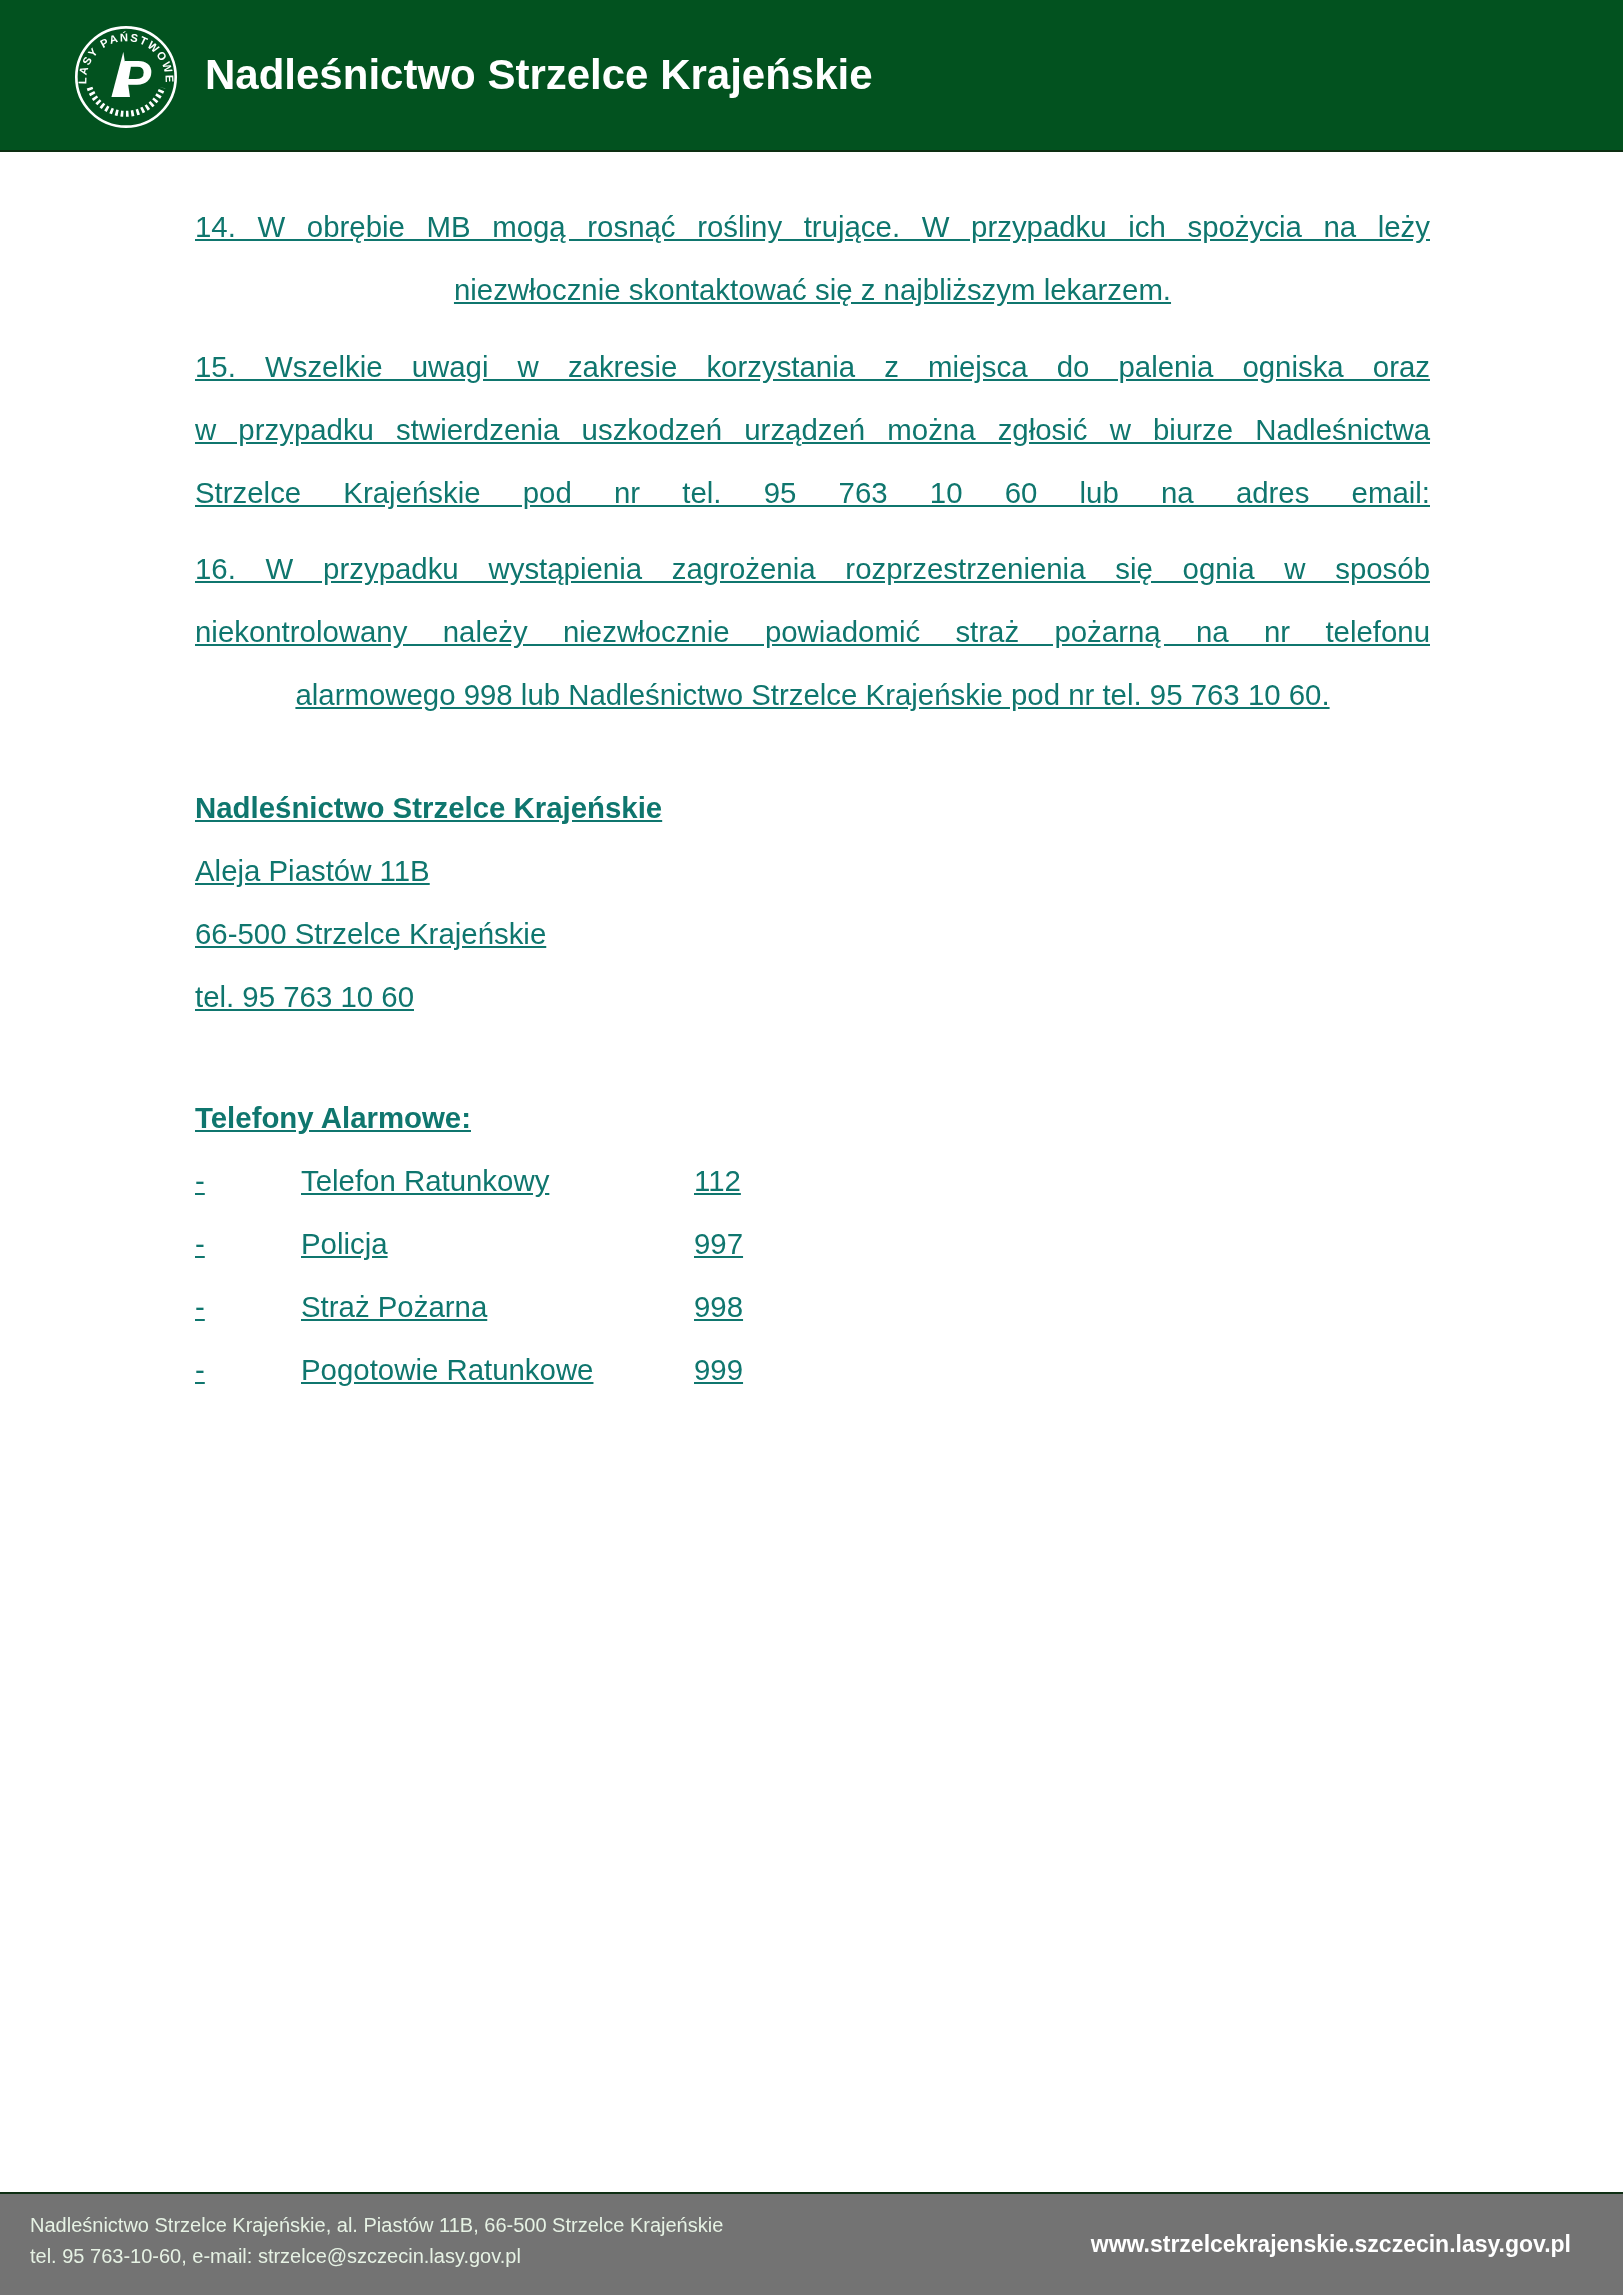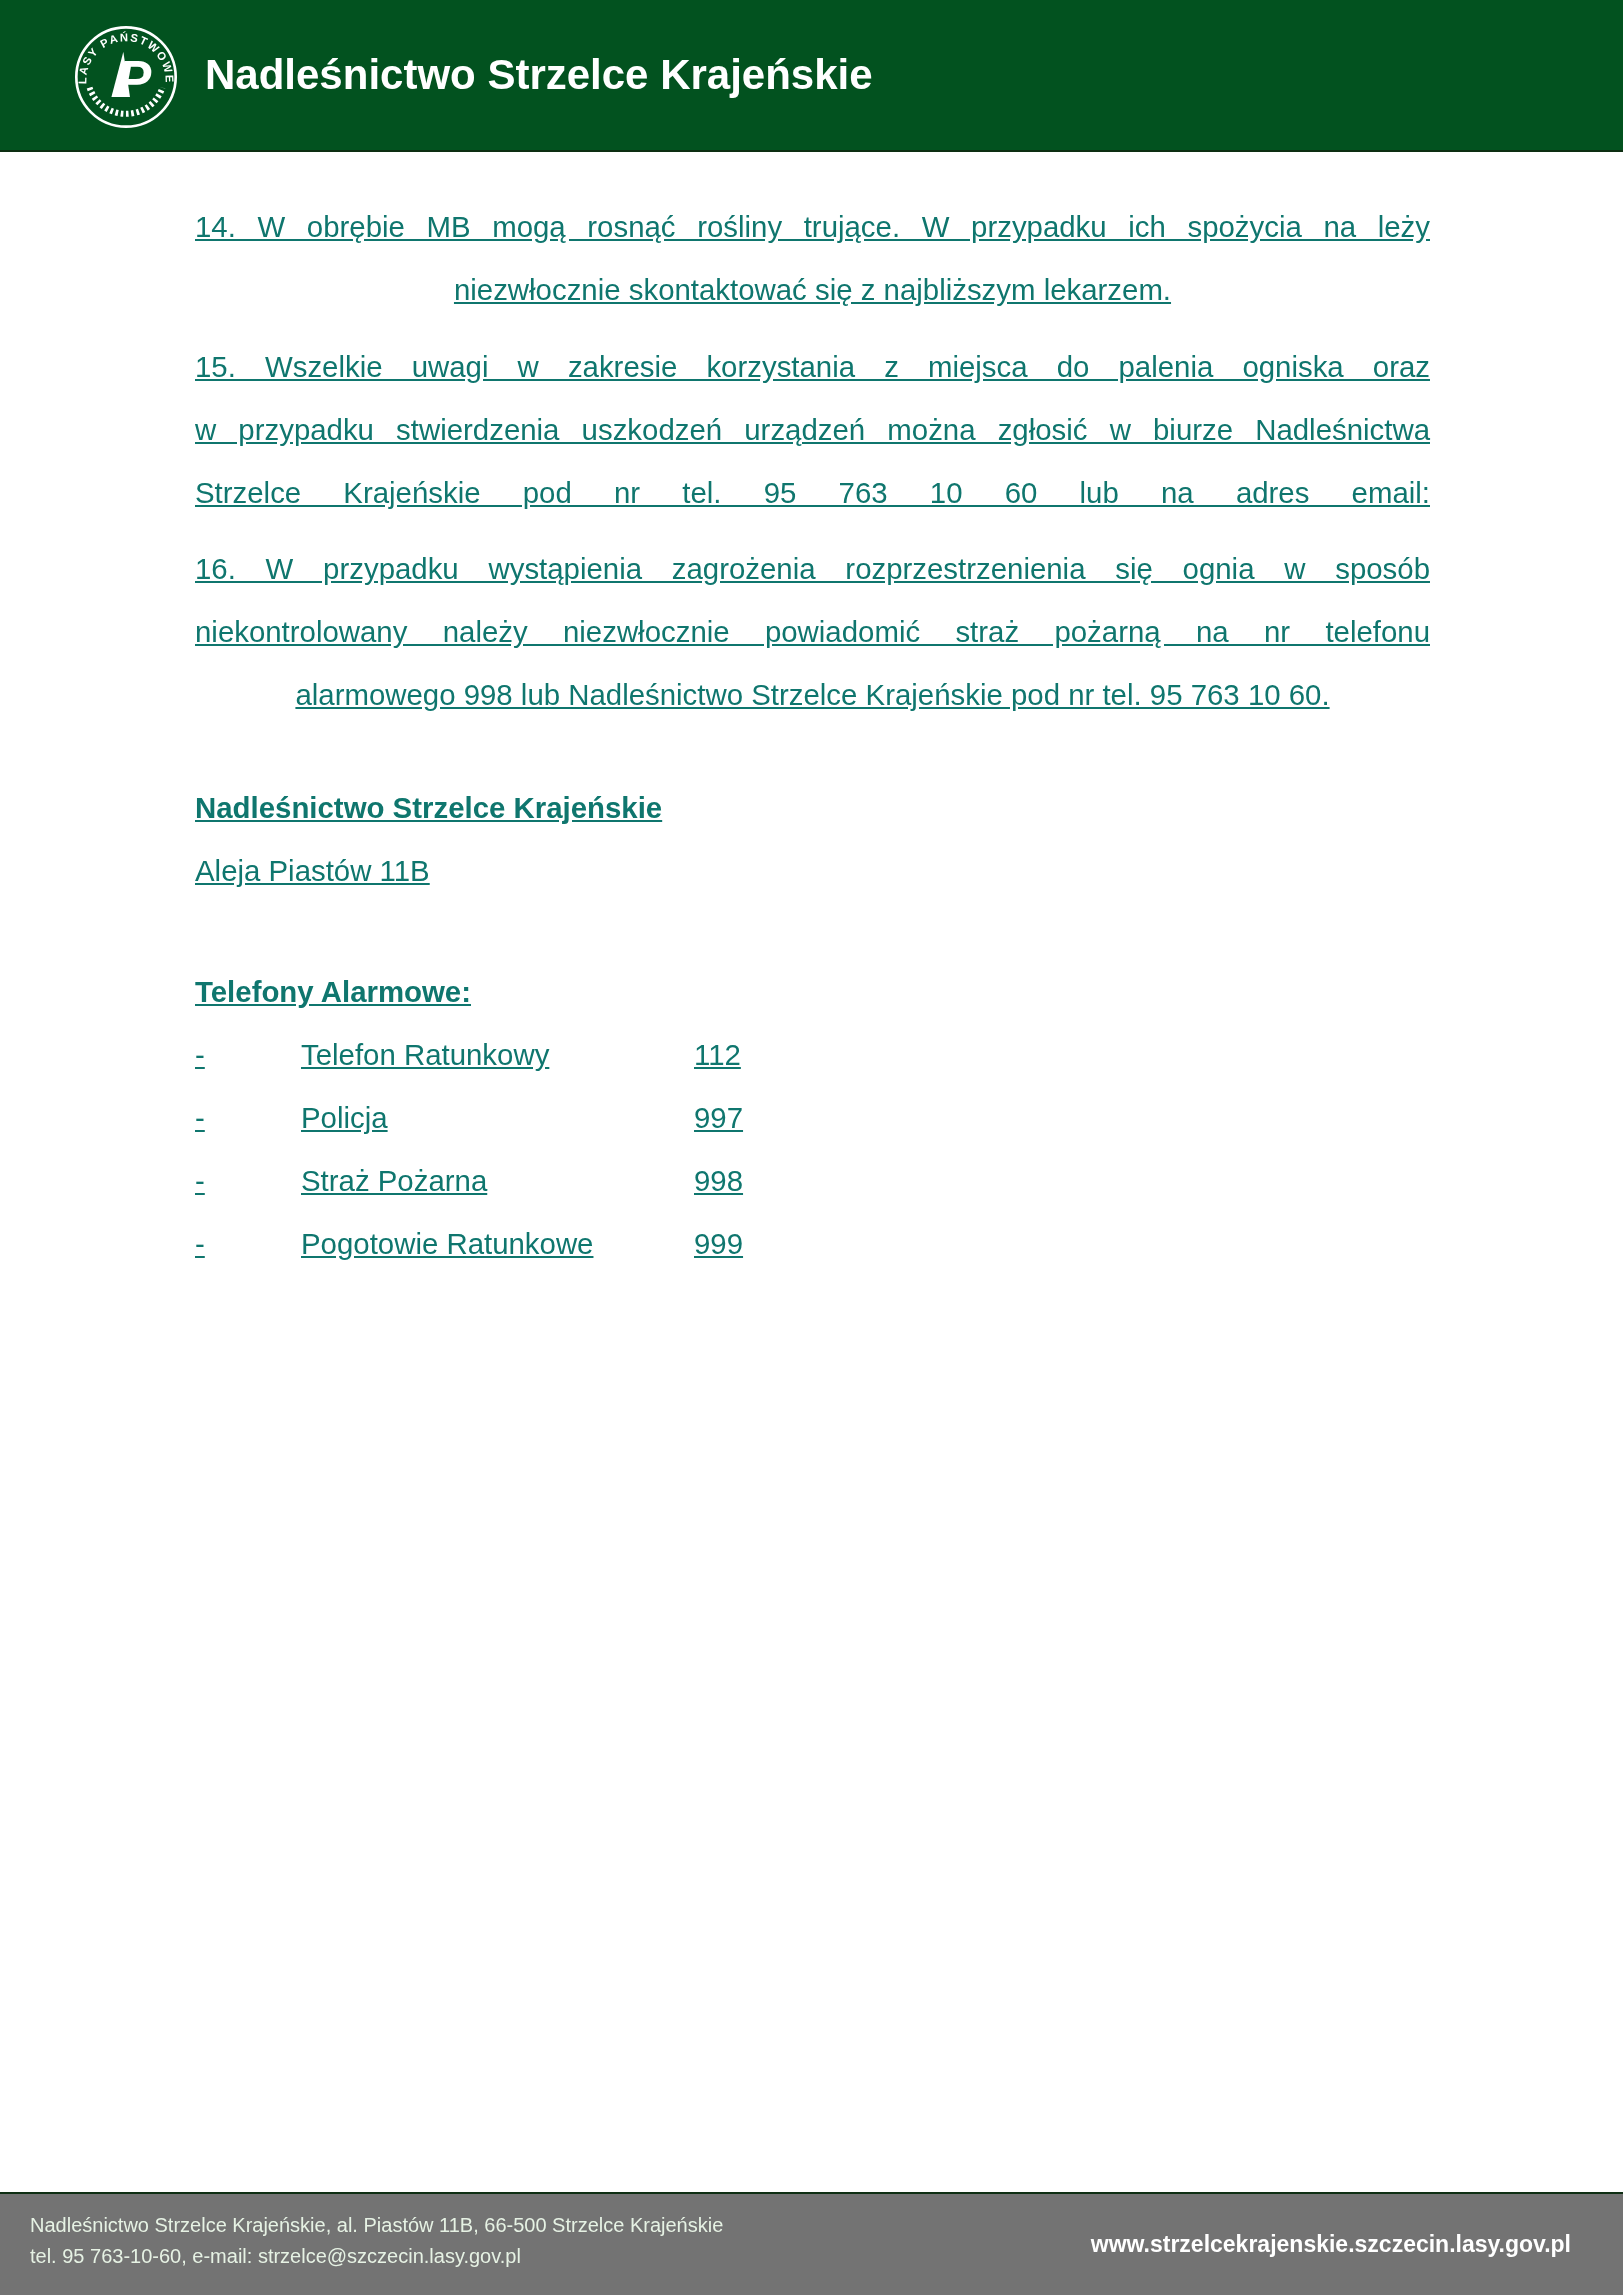--- a/index.html
+++ b/index.html
@@ -137,20 +137,22 @@
 
     <div class="para">
       <div class="jline">16. W przypadku wystąpienia zagrożenia rozprzestrzenienia się ognia w sposób</div>
       <div class="jline">niekontrolowany należy niezwłocznie powiadomić straż pożarną na nr telefonu</div>
       <div class="lline">alarmowego 998 lub Nadleśnictwo Strzelce Krajeńskie pod nr tel. 95 763 10 60.</div>
     </div>
 
     <div class="contact">
       <div class="contact-name">Nadleśnictwo Strzelce Krajeńskie</div>
       <div>Aleja Piastów 11B</div>
+      <div>66-500 Strzelce Krajeńskie</div>
+      <div>tel. 95 763 10 60</div>
     </div>
 
     <div class="phones-heading">Telefony Alarmowe:</div>
 
     <div>
       <div class="phone-row">
         <span class="phone-dash">-</span>
         <span class="phone-label">Telefon Ratunkowy</span>
         <span class="phone-number">112</span>
       </div>

